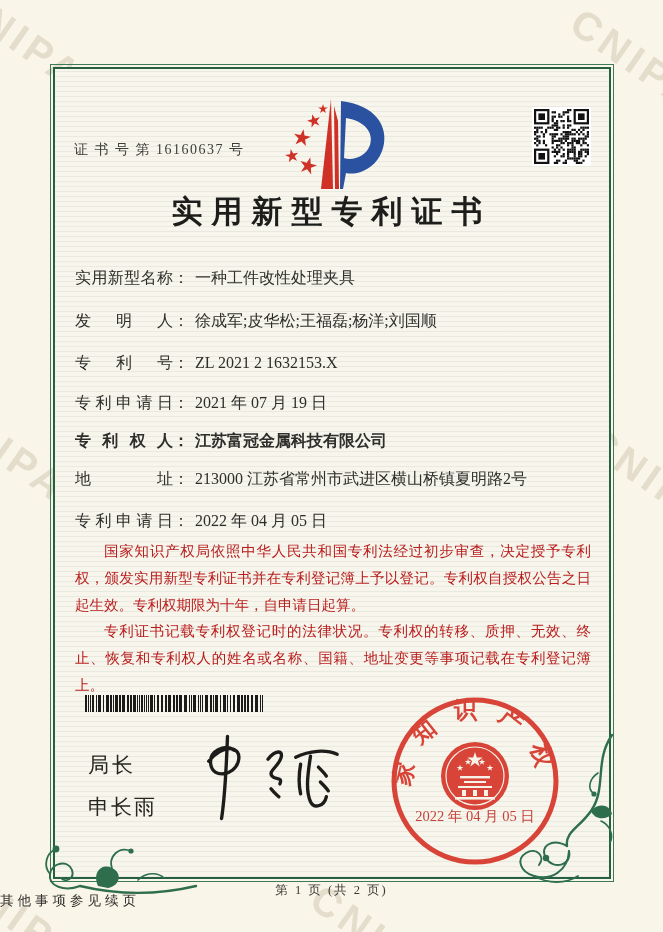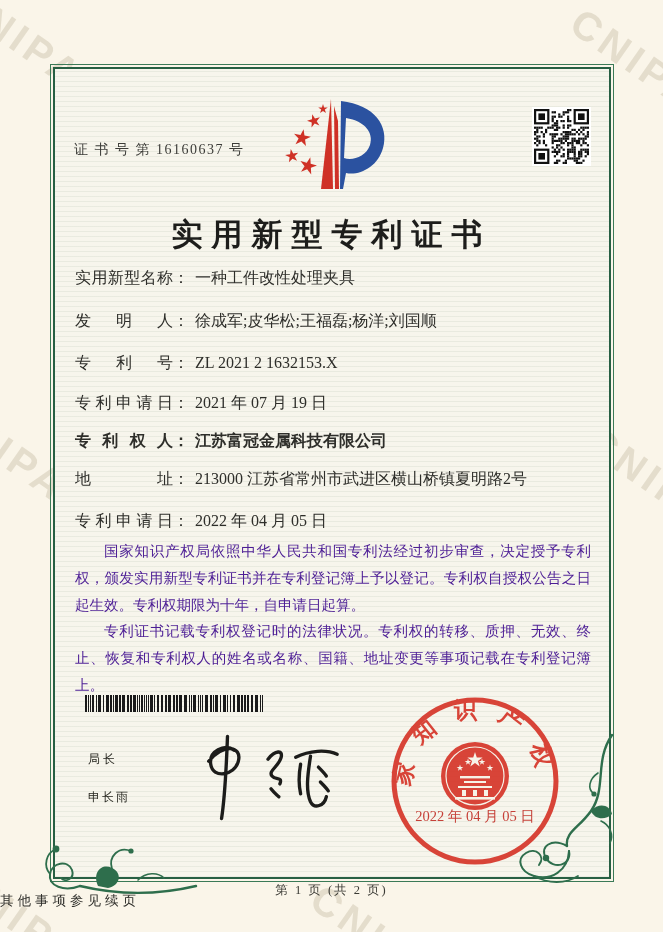--- a/index.html
+++ b/index.html
@@ -43,41 +43,41 @@
   .content{position:absolute;inset:0;z-index:3;}
   .cert-no{
     position:absolute;left:74px;top:105px;
     font-size:14px;letter-spacing:1.5px;color:#3c3c38;margin-top:36px;
   }
   .logo{position:absolute;left:283px;top:96px;width:112px;height:100px;}
   .qr{position:absolute;left:532px;top:107px;width:55px;height:55px;background:#fff;padding:2px;}
   .title{
     position:absolute;left:0;top:191px;width:100%;
     text-align:center;font-size:31px;font-weight:700;
-    letter-spacing:9px;color:#1d1d1b;margin-top:23px;
+    letter-spacing:9px;color:#1d1d1b;
   }
   .fields{position:absolute;left:75px;top:0;width:515px;}
   .field-row{position:absolute;left:0;font-size:16px;white-space:nowrap;color:#2e2e2a;}
   .field-row .lbl{
     display:inline-block;width:98px;
     text-align:justify;text-align-last:justify;
     vertical-align:top;
   }
   .field-row .colon{display:inline-block;margin-right:6px;}
   .pair2{position:absolute;left:270px;top:0;white-space:nowrap;}
   .pair2 .lbl2{letter-spacing:3px;}
   .paras{
     position:absolute;left:75px;top:538px;width:516px;
-    font-size:14.5px;line-height:1.85;color:#4c1d95;
+    font-size:14.5px;line-height:1.85;color:#b91c1c;
     text-align:justify;
   }
   .paras p{margin:0;text-indent:2em;}
   .barcode{position:absolute;left:85px;top:695px;width:182px;height:17px;}
-  .director{position:absolute;left:88px;top:751px;font-size:12px;letter-spacing:3px;color:#26261f;}
-  .director .name{display:block;margin-top:21px;letter-spacing:2px;}
+  .director{position:absolute;left:88px;top:751px;font-size:21px;letter-spacing:3px;color:#26261f;}
+  .director .name{display:block;margin-top:14px;letter-spacing:2px;}
   .signature{position:absolute;left:185px;top:731px;width:168px;height:92px;}
   .seal{position:absolute;left:386px;top:692px;width:178px;height:178px;opacity:0.93;z-index:4;}
   .page-info{
     position:absolute;left:0;top:882px;width:100%;
     text-align:center;font-size:12.5px;letter-spacing:2px;color:#3a3a34;
   }
   .cont-note{
     position:absolute;left:0;top:892px;width:100%;
     text-align:left;font-size:13.5px;letter-spacing:4px;color:#2e2e2a;z-index:3;
   }

